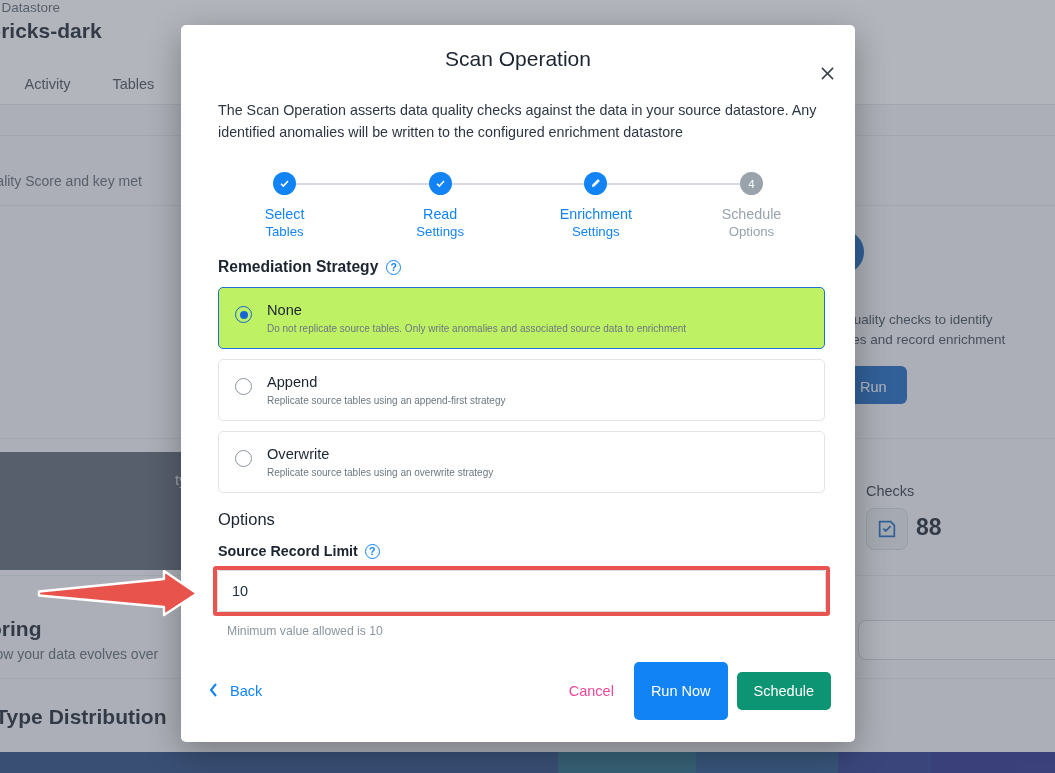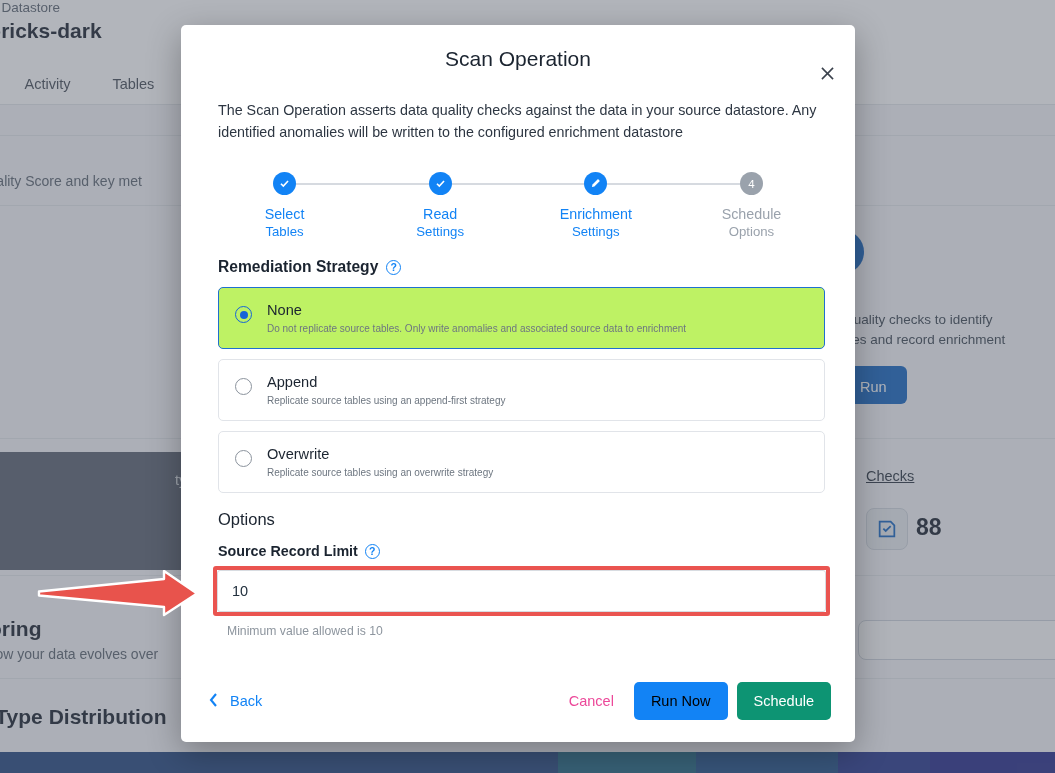--- a/index.html
+++ b/index.html
@@ -90,22 +90,22 @@
   .bg-score-label {
     position: absolute; left: 175px; top: 472px;
     font-size: 14.5px; color: #dfe3e8; white-space: nowrap;
   }
   .bg-score-value {
     position: absolute; left: 193px; top: 512px;
     font-size: 24px; color: #cdd3db;
   }
 
   .bg-checks-label {
-    position: absolute; left: 866px; top: 468px;
-    font-size: 14.5px; color: #2b3440; text-decoration: underline;
+    position: absolute; left: 866px; top: 483px;
+    font-size: 14.5px; color: #2b3440;
   }
   .bg-checks-box {
     position: absolute; left: 866px; top: 508px;
     width: 42px; height: 42px; border-radius: 8px;
     background: #e8ebef; border: 1px solid #cfd5dd;
     display: flex; align-items: center; justify-content: center;
   }
   .bg-checks-num {
     position: absolute; left: 916px; top: 514px;
     font-size: 23px; font-weight: bold; color: #18202c;
@@ -240,22 +240,22 @@
     color: #1283f5; font-size: 14.5px; cursor: pointer;
     background: none; border: none; padding: 6px 4px;
     font-family: "Liberation Sans", sans-serif;
   }
   .footer-spacer { flex: 1; }
   .cancel-btn {
     color: #ec4899; font-size: 14.5px; background: none; border: none;
     padding: 9px 16px; cursor: pointer; font-family: "Liberation Sans", sans-serif;
   }
   .runnow-btn {
-    background: #1283f5; color: #000000; border: none; border-radius: 5px;
-    padding: 11px 17px; font-size: 14.5px; cursor: pointer; margin-left: 4px;
+    background: #1283f5; color: #ffffff; border: none; border-radius: 5px;
+    padding: 21px 17px; font-size: 14.5px; cursor: pointer; margin-left: 4px;
     font-family: "Liberation Sans", sans-serif;
   }
   .schedule-btn {
     background: #0d9473; color: #fff; border: none; border-radius: 5px;
     padding: 11px 17px; font-size: 14.5px; cursor: pointer; margin-left: 9px;
     font-family: "Liberation Sans", sans-serif;
   }
 
   
   #annot-arrow { position: absolute; left: 36px; top: 570px; z-index: 70; pointer-events: none; }

